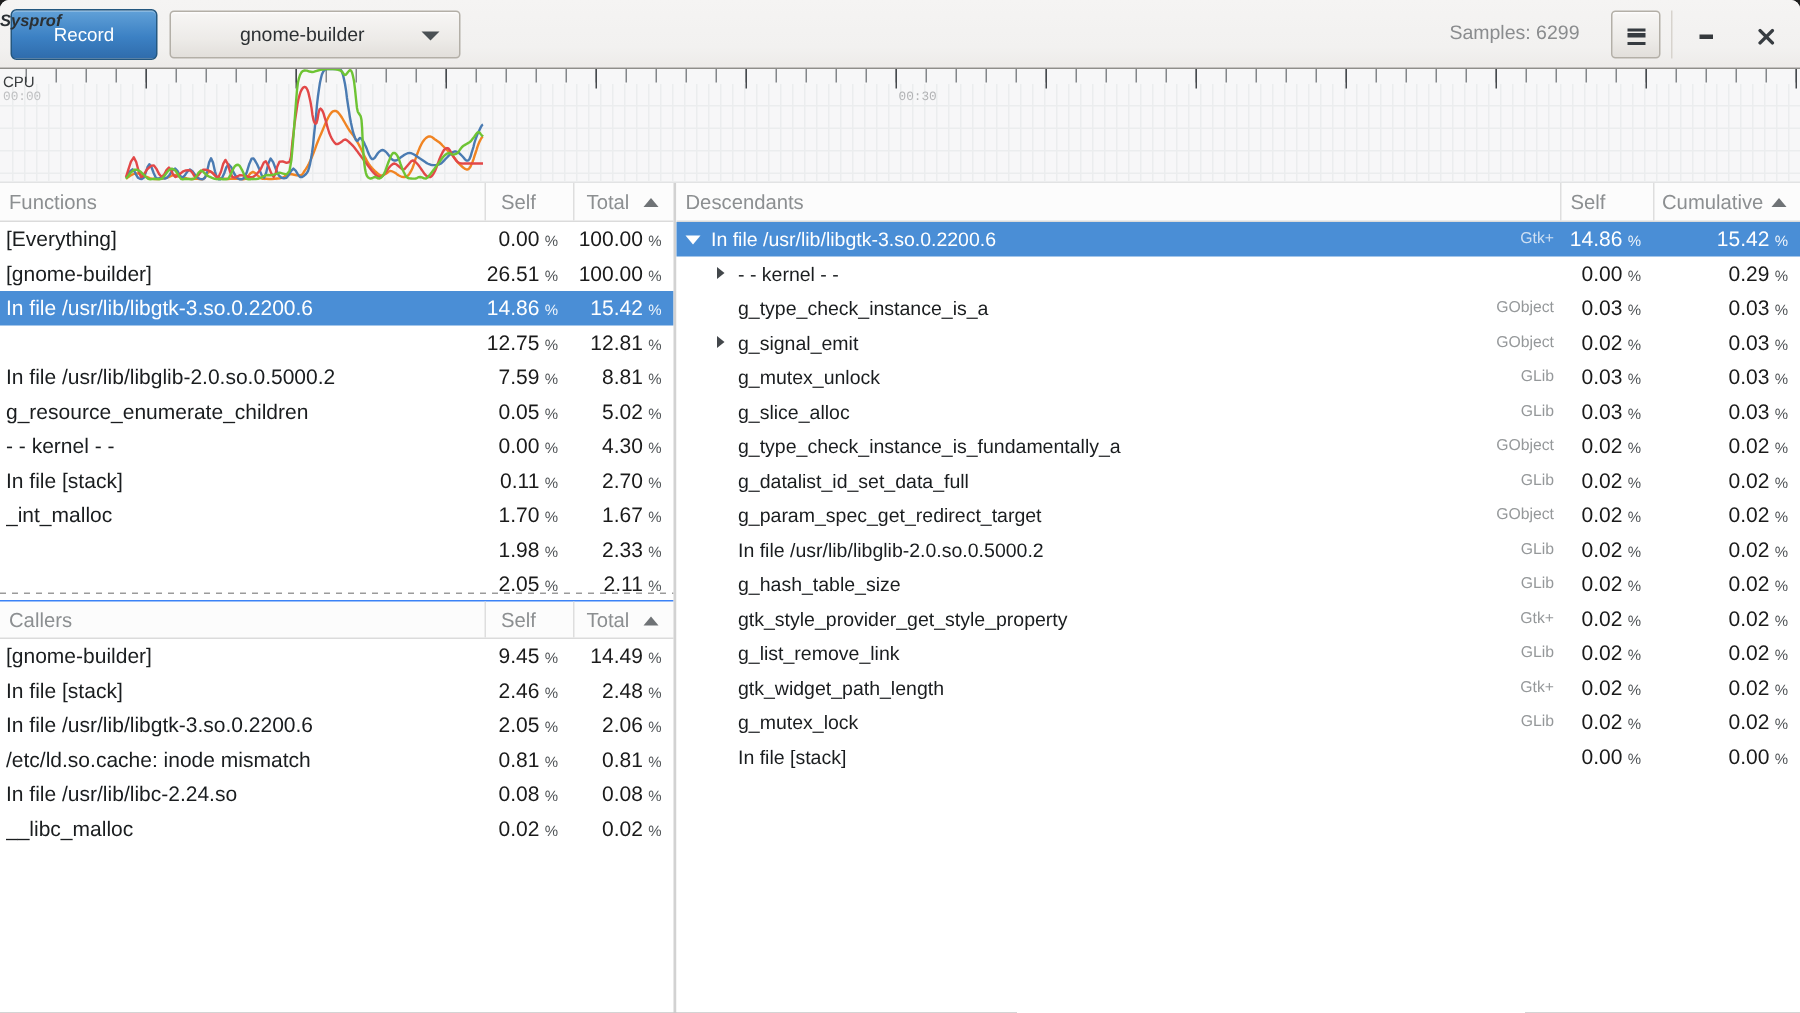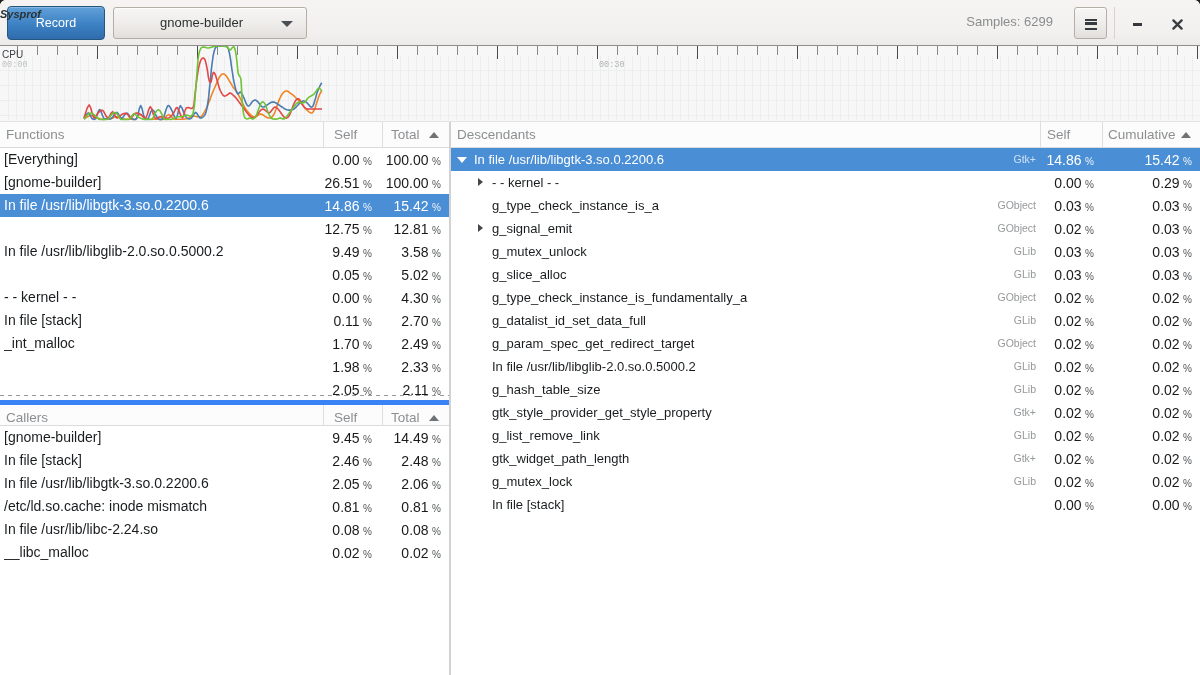--- a/index.html
+++ b/index.html
@@ -118,52 +118,53 @@
         <div class="cname">In file /usr/lib/libgtk-3.so.0.2200.6</div>
         <div class="cself"><span class="n">14.86</span><span class="pc">%</span></div>
         <div class="ctot"><span class="n">15.42</span><span class="pc">%</span></div>
       </div>
 <div class="row">
         <div class="cself"><span class="n">12.75</span><span class="pc">%</span></div>
         <div class="ctot"><span class="n">12.81</span><span class="pc">%</span></div>
       </div>
 <div class="row">
         <div class="cname">In file /usr/lib/libglib-2.0.so.0.5000.2</div>
-        <div class="cself"><span class="n">9.49</span><span class="pc">%</span></div>
-        <div class="ctot"><span class="n">3.58</span><span class="pc">%</span></div>
-      </div>
-<div class="row">
+        <div class="cself"><span class="n">7.59</span><span class="pc">%</span></div>
+        <div class="ctot"><span class="n">8.81</span><span class="pc">%</span></div>
+      </div>
+<div class="row">
+        <div class="cname">g_resource_enumerate_children</div>
         <div class="cself"><span class="n">0.05</span><span class="pc">%</span></div>
         <div class="ctot"><span class="n">5.02</span><span class="pc">%</span></div>
       </div>
 <div class="row">
         <div class="cname">- - kernel - -</div>
         <div class="cself"><span class="n">0.00</span><span class="pc">%</span></div>
         <div class="ctot"><span class="n">4.30</span><span class="pc">%</span></div>
       </div>
 <div class="row">
         <div class="cname">In file [stack]</div>
         <div class="cself"><span class="n">0.11</span><span class="pc">%</span></div>
         <div class="ctot"><span class="n">2.70</span><span class="pc">%</span></div>
       </div>
 <div class="row">
         <div class="cname">_int_malloc</div>
         <div class="cself"><span class="n">1.70</span><span class="pc">%</span></div>
-        <div class="ctot"><span class="n">2.49</span><span class="pc">%</span></div>
+        <div class="ctot"><span class="n">1.67</span><span class="pc">%</span></div>
       </div>
 <div class="row">
         <div class="cself"><span class="n">1.98</span><span class="pc">%</span></div>
         <div class="ctot"><span class="n">2.33</span><span class="pc">%</span></div>
       </div>
 <div class="row">
         <div class="cself"><span class="n">2.05</span><span class="pc">%</span></div>
         <div class="ctot"><span class="n">2.11</span><span class="pc">%</span></div>
       </div>
     <div class="dash"></div>
-    <div class="thead" style="position:absolute; left:0; top:278px; width:449px; border-top:5px solid #3b82f6; height:26px;">
+    <div class="thead" style="position:absolute; left:0; top:278px; width:449px; border-top:1px solid #3b82f6; height:26px;">
       <span class="lab" style="left:6px;">Callers</span>
       <span class="vline" style="left:323px;"></span>
       <span class="lab" style="left:334px;">Self</span>
       <span class="vline" style="left:382px;"></span>
       <span class="lab" style="left:391px;">Total</span>
       <span class="sort" style="left:429px;"></span>
     </div>
     <div style="position:absolute; left:0; top:304px; width:449px;">
     <div class="row">
           <div class="cname">[gnome-builder]</div>

